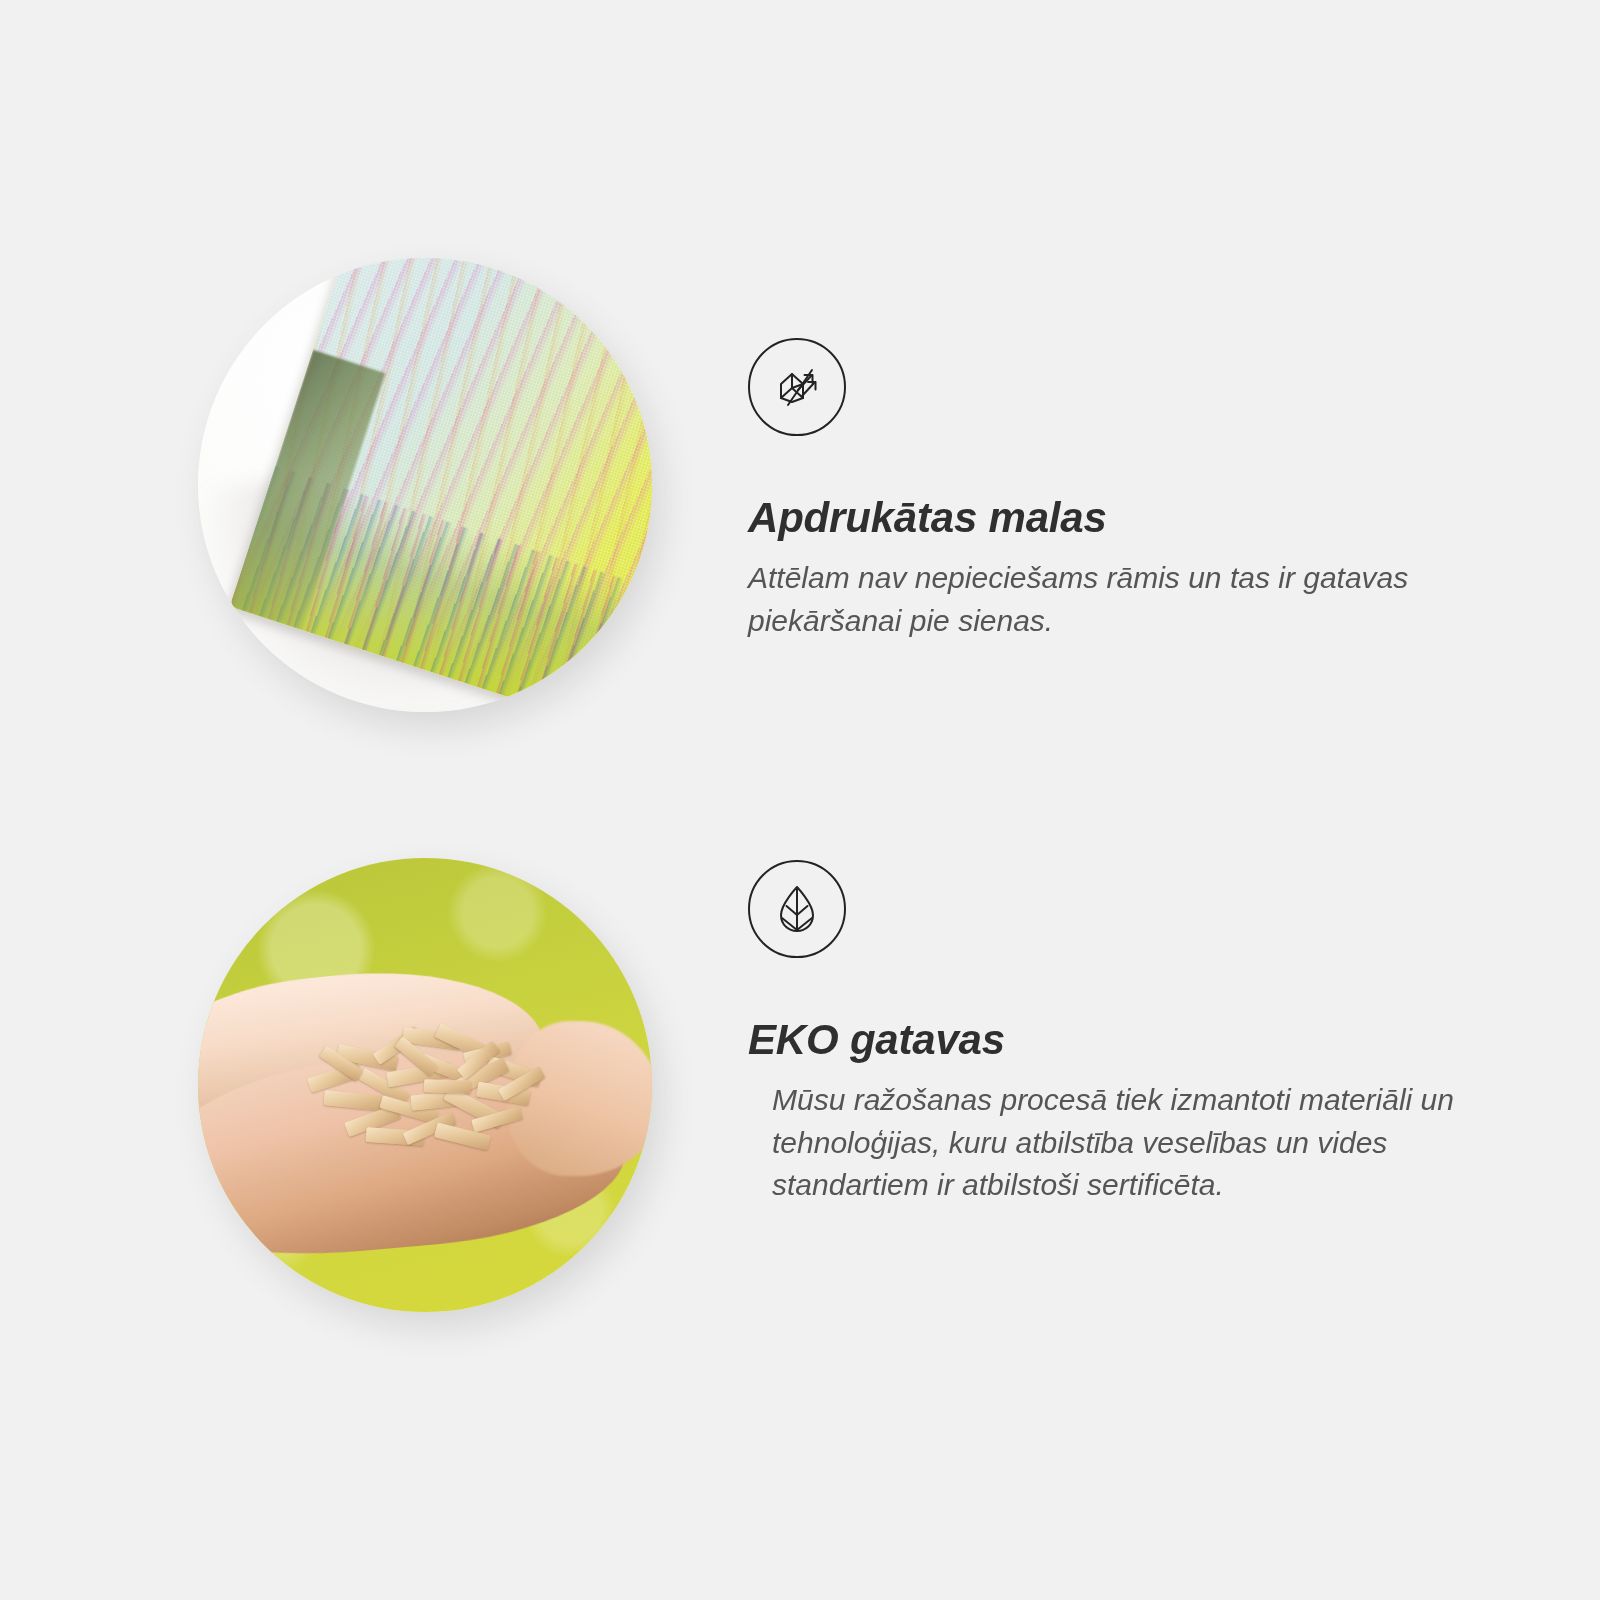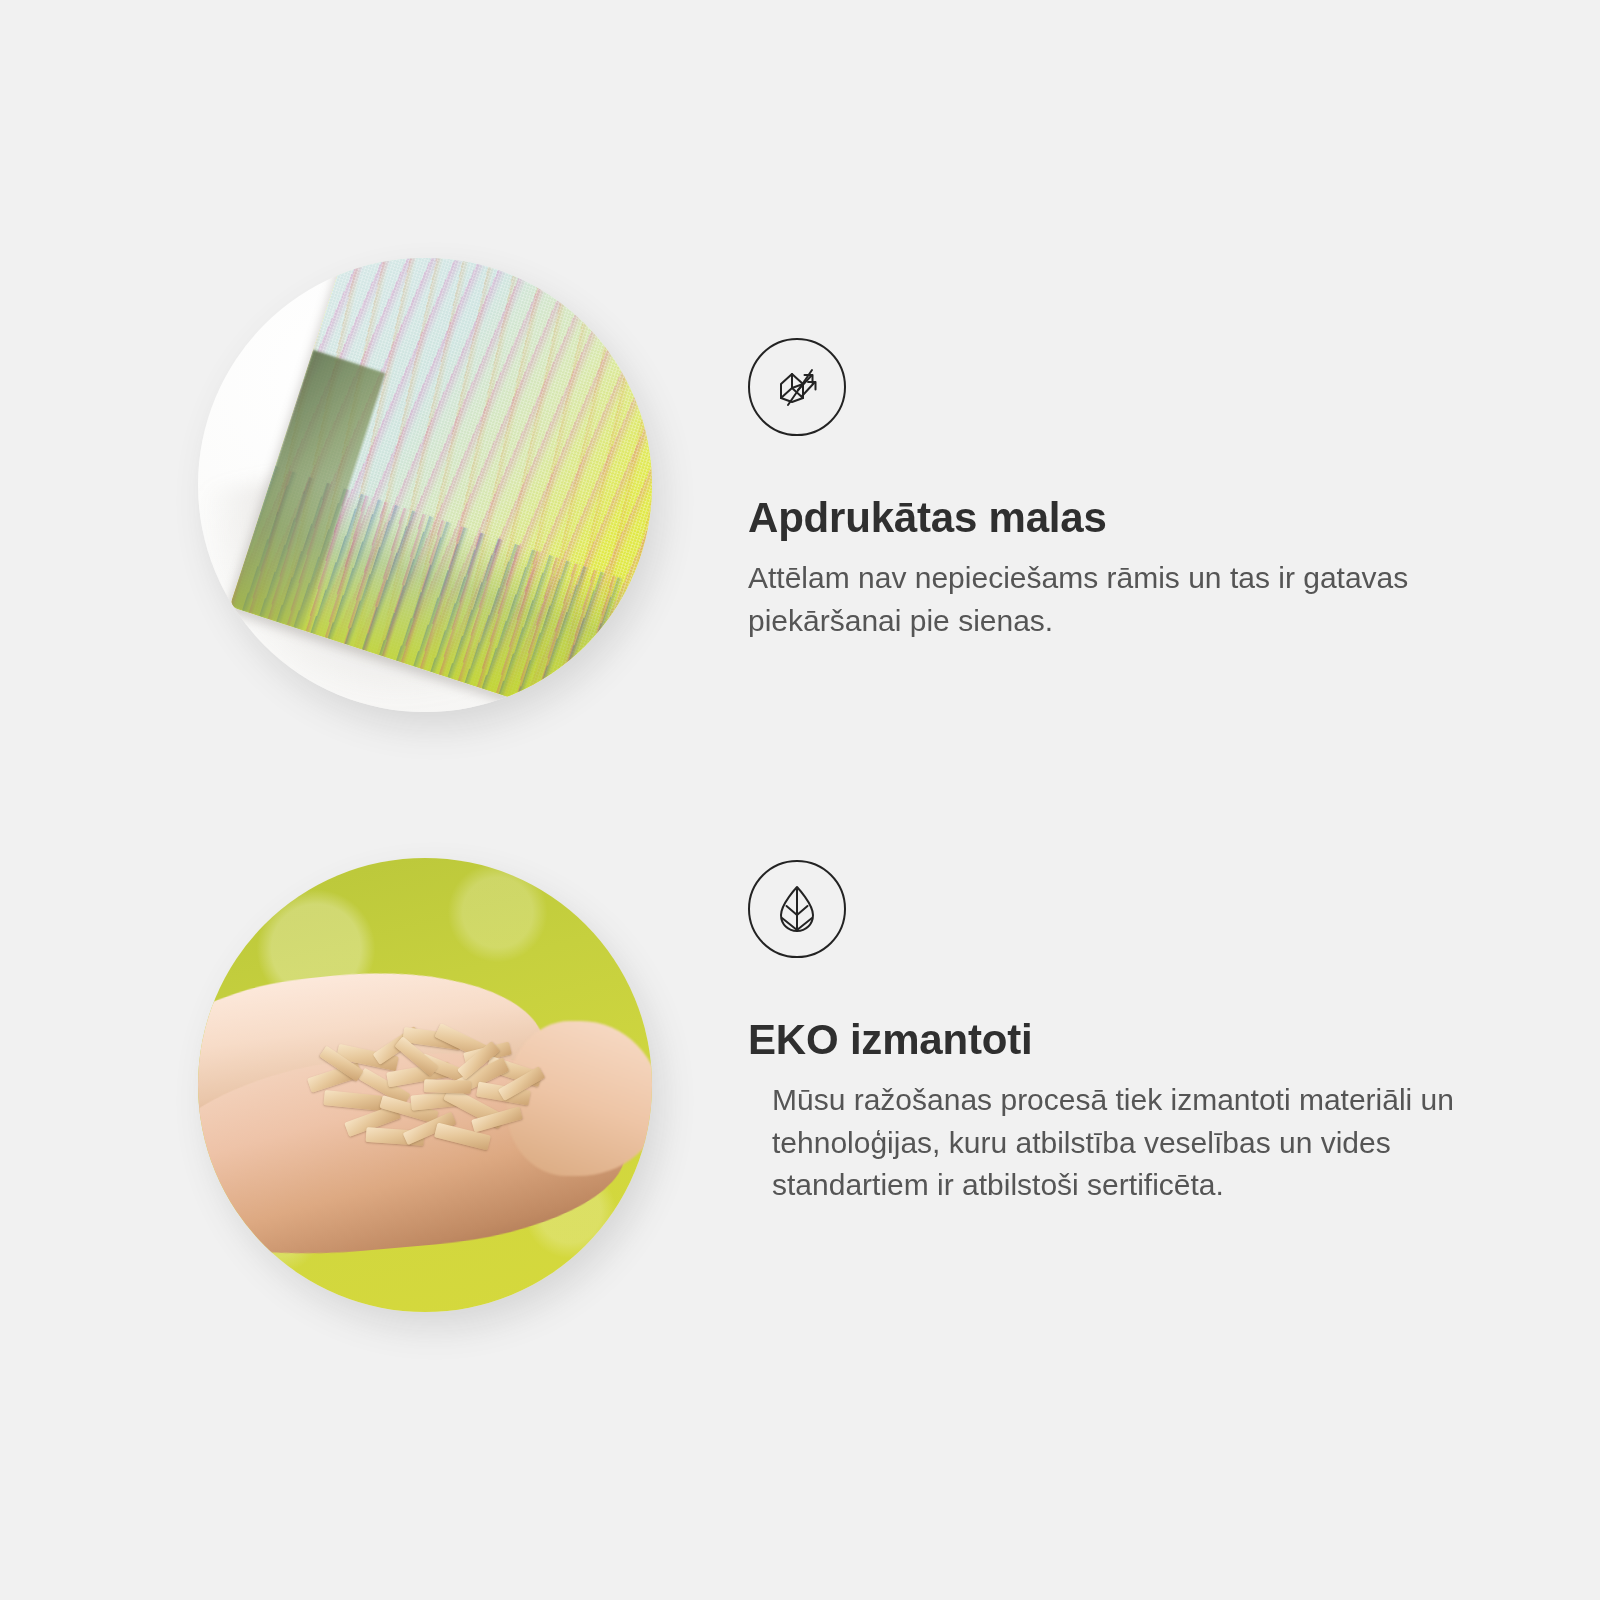--- a/index.html
+++ b/index.html
@@ -20,20 +20,21 @@
     inset: 0;
     background: #f1f1f1;
   }
 
   
   .feature {
     position: absolute;
     left: 0;
     width: 1464px;
     height: 640px;
+    font-style: italic;
   }
   .feature-1 { top: 240px; }
   .feature-2 { top: 840px; }
 
   
   .photo-wrap {
     position: absolute;
     left: 198px;
     top: 18px;
     width: 454px;
@@ -333,18 +334,18 @@
 
           <path d="M29 7 C29 7 13 24 13 35 C13 44.4 20.2 51 29 51 C37.8 51 45 44.4 45 35 C45 24 29 7 29 7 Z"></path>
 
           <path d="M29 9 L29 51"></path>
 
           <path d="M18.5 26 L29 35 L39.5 26"></path>
 
           <path d="M14 38 L29 50 L44 38"></path>
         </svg>
       </div>
-      <h2 class="feature-title">EKO izmantoti</h2>
+      <h2 class="feature-title">EKO gatavas</h2>
       <p class="feature-desc">Mūsu ražošanas procesā tiek izmantoti materiāli un tehnoloģijas, kuru atbilstība veselības un vides standartiem ir atbilstoši sertificēta.</p>
     </div>
   </section>
 
 </div>
 
 </body></html>

